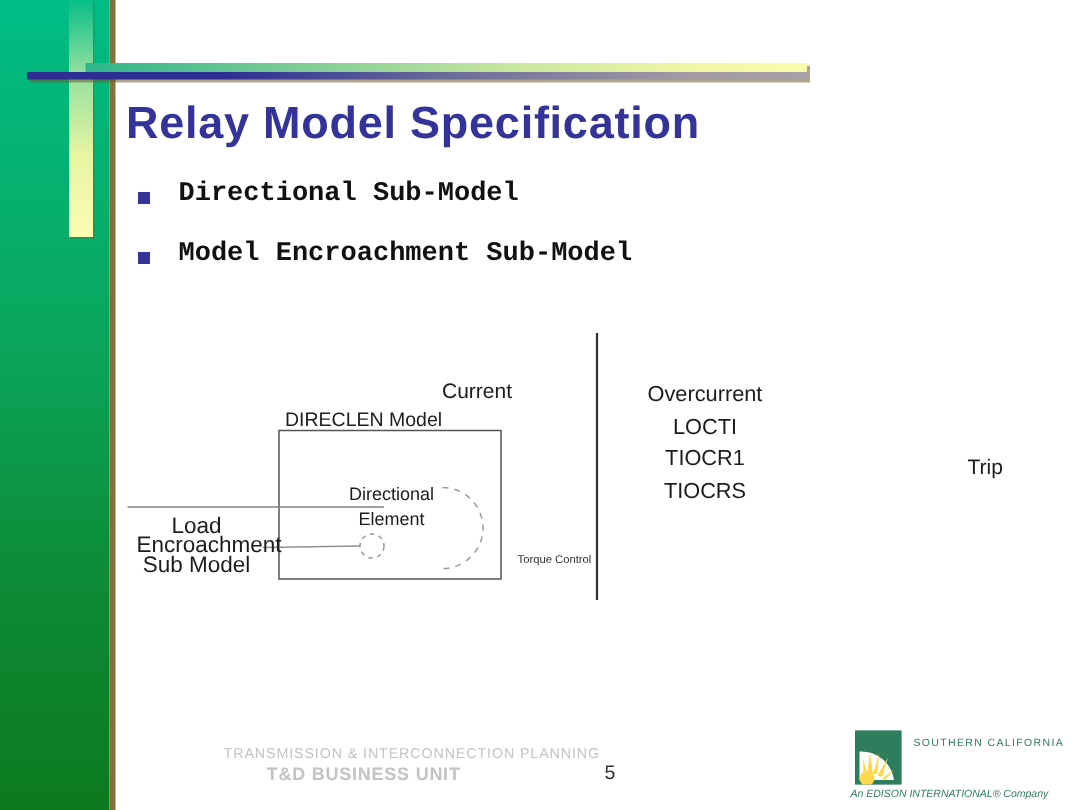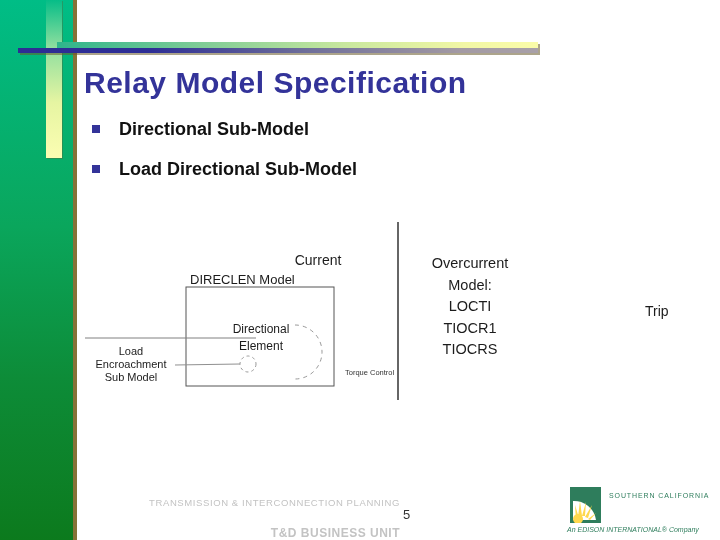--- a/index.html
+++ b/index.html
@@ -33,44 +33,44 @@
   }
   .hbar-blue{
     position:absolute;left:18px;top:48px;width:520px;height:5px;
     background:linear-gradient(90deg,#2d2d95 0%,#2d2d95 25%,#6d6d9a 55%,#a39aa4 85%,#a8a0a8 100%);
   }
   
   .slide-title{
     position:absolute;left:84px;top:66px;width:560px;
     font-size:30px;font-weight:bold;color:#333399;letter-spacing:0.5px;
   }
-  .bullet-row{position:absolute;left:92px;display:flex;align-items:flex-start;}
+  .bullet-row{position:absolute;left:92px;display:flex;align-items:center;font-family:Liberation Mono, monospace;}
   .bullet-row.b1{top:119px;}
   .bullet-row.b2{top:159px;}
   .bullet-sq{
     width:8px;height:8px;background:#333399;margin:6px 19px 0 0;flex:none;
   }
   .bullet-text{
     font-size:18px;font-weight:bold;color:#111111;line-height:20px;white-space:nowrap;
   }
   
   .diagram{position:absolute;left:0;top:0;width:720px;height:464px;}
   .dg-svg{position:absolute;left:80px;top:215px;}
   .dg-label{position:absolute;color:#1c1c1c;}
   .lab-current{left:280px;top:252px;width:76px;text-align:center;font-size:14px;}
   .lab-boxtitle{left:190px;top:272px;font-size:13px;white-space:nowrap;}
   .lab-directional{left:184px;top:321px;width:68px;text-align:center;font-size:12px;line-height:17px;margin-left:43px;}
-  .lab-load{left:91px;top:345px;width:80px;text-align:center;font-size:11px;line-height:12.8px;}
+  .lab-load{left:91px;top:345px;width:80px;text-align:center;font-size:15px;line-height:12.8px;}
   .lab-torque{left:345px;top:368px;width:52px;font-size:7.5px;color:#333;white-space:nowrap;}
   .lab-overcurrent{left:420px;top:253px;width:100px;text-align:center;font-size:14.5px;line-height:21.5px;}
   .lab-trip{left:597px;top:303px;width:30px;font-size:14px;margin-left:48px;}
   
   .footer-block{position:absolute;left:85px;top:497px;width:315px;text-align:center;}
   .footer-line1{font-size:9.5px;color:#c3c3c3;letter-spacing:0.6px;white-space:nowrap;text-align:right;}
-  .footer-line2{font-size:12px;font-weight:bold;color:#c3c3c3;letter-spacing:0.5px;margin-top:18px;text-align:right;}
+  .footer-line2{font-size:12px;font-weight:bold;color:#c3c3c3;letter-spacing:0.5px;margin-top:1px;}
   .page-number{position:absolute;left:403px;top:507px;font-size:13px;color:#333333;}
   
   .logo{position:absolute;left:567px;top:485px;width:140px;height:52px;}
   .logo-square{position:absolute;left:3px;top:2px;width:31px;height:36px;background:#2e7d5c;}
   .logo-text{position:absolute;left:42px;top:7px;width:96px;color:#2e7d5c;}
   .logo-top{font-size:7px;letter-spacing:0.9px;white-space:nowrap;color:#2e7d5c;}
   .logo-name{
     font-family:"Liberation Serif", serif;font-size:21px;line-height:20px;
     letter-spacing:1.5px;color:#2e7d5c;white-space:nowrap;margin-top:36px;
   }
@@ -92,21 +92,21 @@
 </div>
 
 <div class="slide-title">Relay Model Specification</div>
 
 <div class="bullet-row b1">
   <span class="bullet-sq"></span>
   <span class="bullet-text">Directional Sub-Model</span>
 </div>
 <div class="bullet-row b2">
   <span class="bullet-sq"></span>
-  <span class="bullet-text">Load Directional Sub-Model</span>
+  <span class="bullet-text">Model Encroachment Sub-Model</span>
 </div>
 
 <div class="diagram">
   <svg class="dg-svg" width="560" height="200" viewBox="0 0 560 200">
 
     <rect x="106" y="72" width="148" height="99" fill="none" stroke="#555555" stroke-width="1"></rect>
 
     <line x1="5" y1="123" x2="176" y2="123" stroke="#808080" stroke-width="1"></line>
 
     <line x1="95" y1="150" x2="160" y2="149" stroke="#909090" stroke-width="1"></line>
@@ -130,21 +130,20 @@
   <div class="dg-label lab-load">
     <div>Load</div>
     <div>Encroachment</div>
     <div>Sub Model</div>
   </div>
 
   <div class="dg-label lab-torque">Torque Control</div>
 
   <div class="dg-label lab-overcurrent">
     <div>Overcurrent</div>
-    <div>Model:</div>
     <div>LOCTI</div>
     <div>TIOCR1</div>
     <div>TIOCRS</div>
   </div>
 
   <div class="dg-label lab-trip">Trip</div>
 </div>
 
 <div class="footer-block">
   <div class="footer-line1">TRANSMISSION &amp; INTERCONNECTION PLANNING</div>

